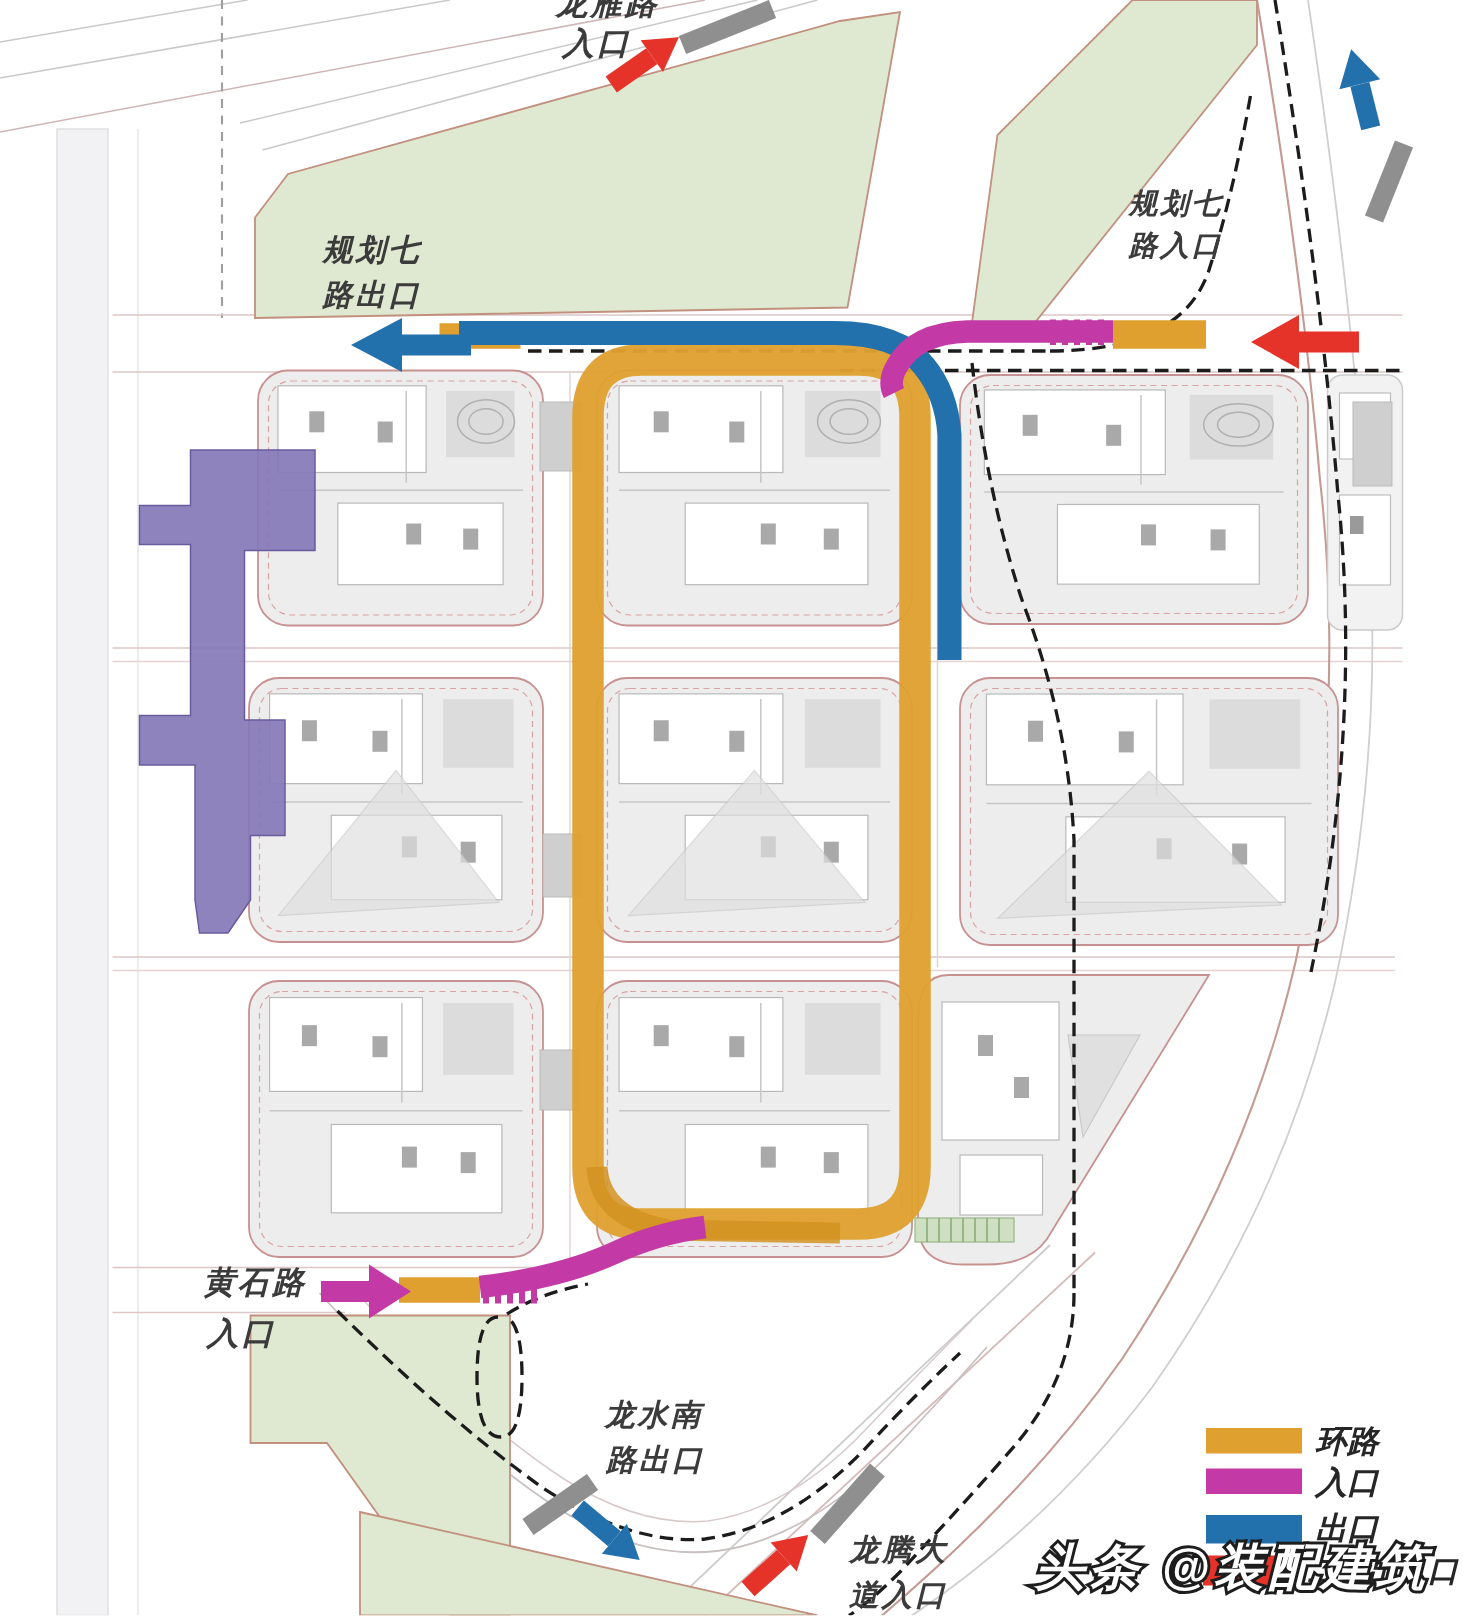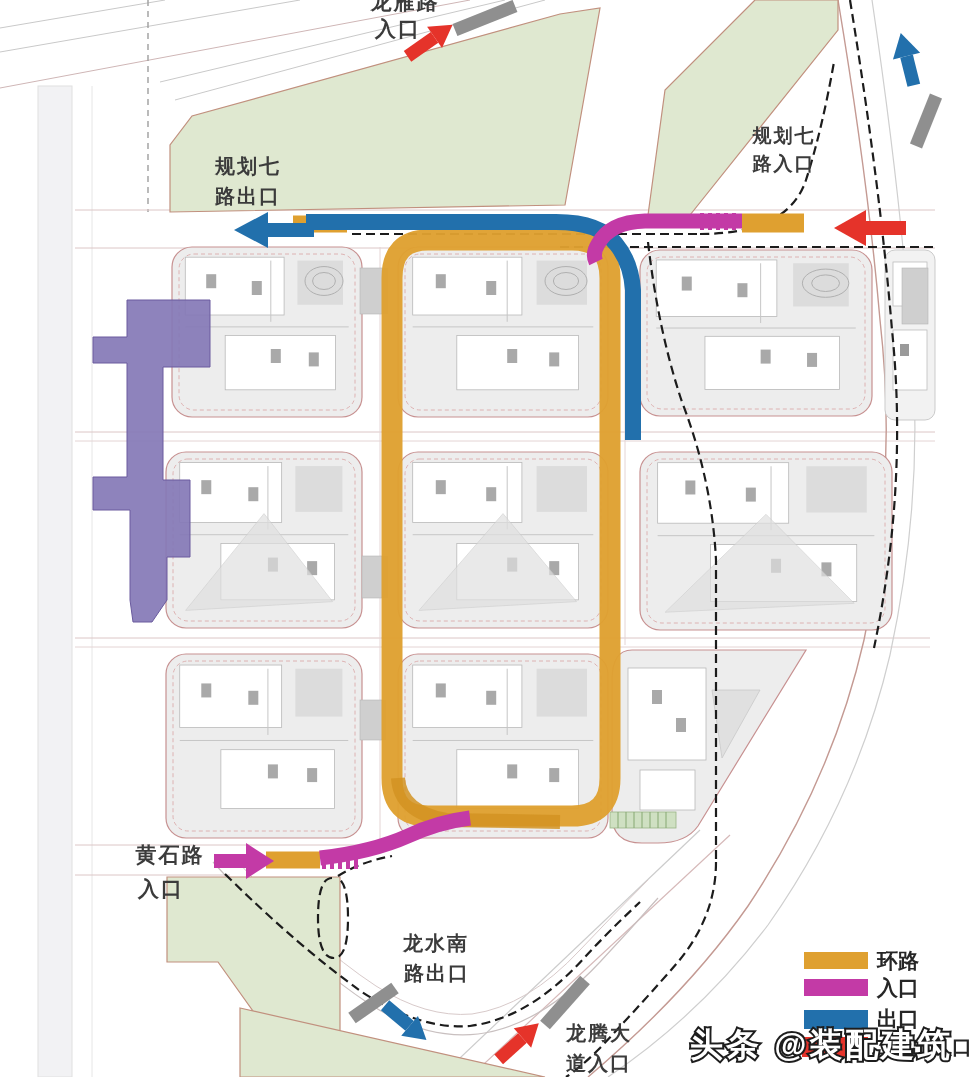--- a/index.html
+++ b/index.html
@@ -1,17 +1,17 @@
 <!DOCTYPE html>
 <html><head>
 <meta charset="utf-8">
 <style>
   html,body{margin:0;padding:0;background:#fff;}
   #stage{position:relative;width:975px;height:1077px;background:#ffffff;overflow:hidden;
-         font-family:"Liberation Sans","DejaVu Sans",sans-serif;}
+         font-family:"Liberation Sans","DejaVu Sans",sans-serif;font-style:italic;}
   svg{position:absolute;left:0;top:0;}
   text{user-select:none;}
   .lbl{font-family:"Liberation Serif","DejaVu Serif",serif;font-weight:bold;fill:#3b3b3b;letter-spacing:2px;}
   .legend-lbl{font-family:"Liberation Sans","DejaVu Sans",sans-serif;font-weight:bold;fill:#262626;}
   .wm{font-family:"Liberation Sans","DejaVu Sans",sans-serif;font-weight:bold;fill:#ffffff;
       stroke:#1d1d1d;stroke-width:4px;paint-order:stroke;letter-spacing:3px;}
 </style>
 </head>
 <body>
 

